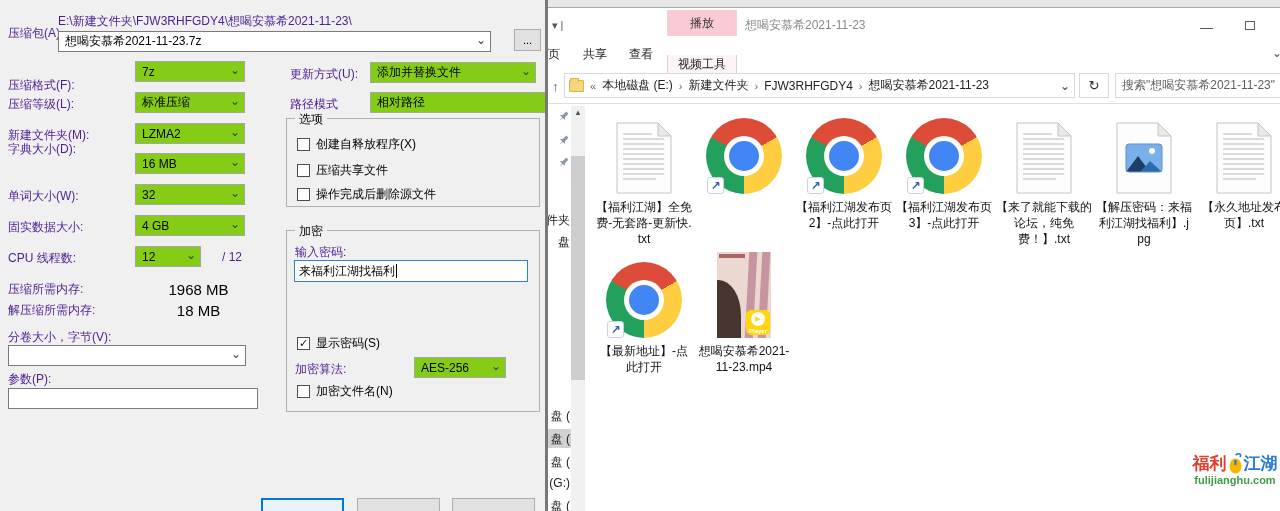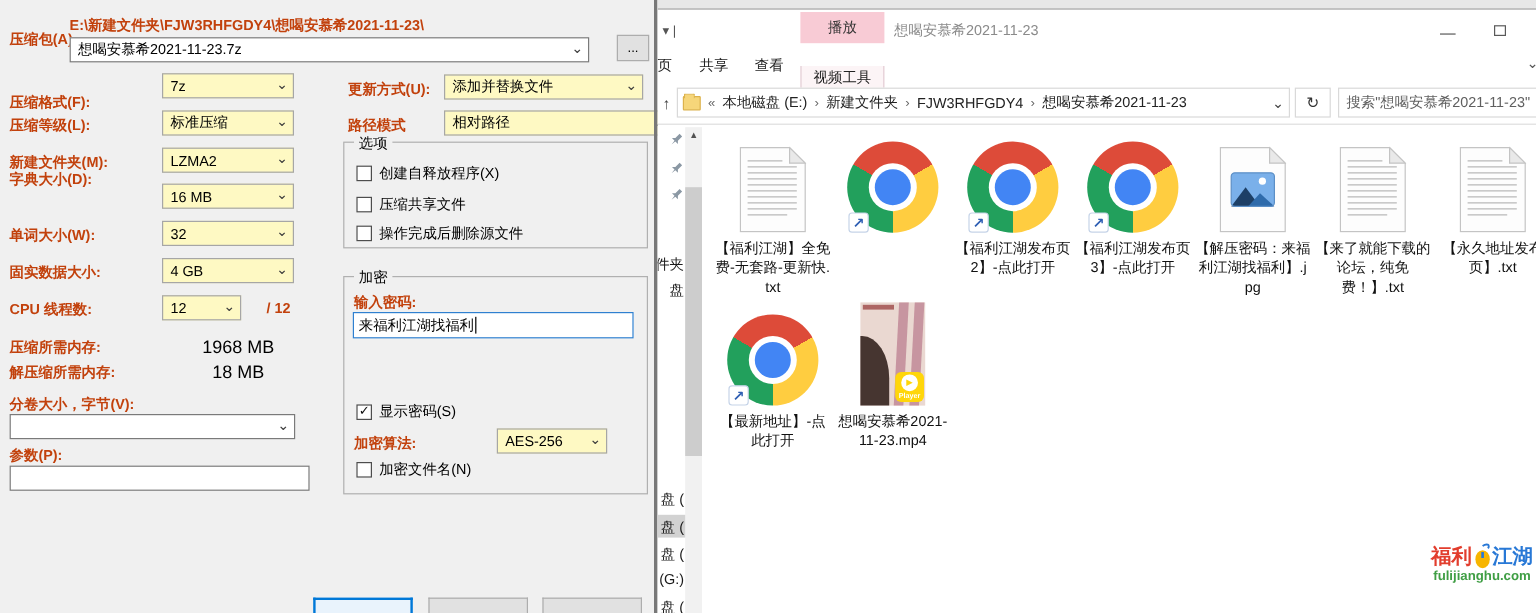--- a/index.html
+++ b/index.html
@@ -2,22 +2,22 @@
 <html><head>
 <meta charset="utf-8">
 <style>
   * { margin:0; padding:0; box-sizing:border-box; }
   html,body { width:1280px; height:511px; overflow:hidden; font-family:"Liberation Sans","DejaVu Sans",sans-serif; }
   #stage { position:relative; width:1280px; height:511px; background:#fff; }
 
   
   .dialog { position:absolute; left:0; top:0; width:545px; height:511px; background:#f0f0f0; }
   .divider { position:absolute; left:545px; top:0; width:3px; height:511px; background:#787878; }
-  .lbl { position:absolute; font-size:12px; color:#c2410c; white-space:nowrap;font-weight:bold; }
-  .combo { position:absolute; height:21px; background:#fef9c3; border:1px solid #a6a6a6; display:flex; align-items:center; padding:0 18px 0 6px; font-size:12px; color:#000; }
+  .lbl { position:absolute; font-size:12px; color:#4c1d95; white-space:nowrap; }
+  .combo { position:absolute; height:21px; background:#84cc16; border:1px solid #a6a6a6; display:flex; align-items:center; padding:0 18px 0 6px; font-size:12px; color:#000; }
   .combo.white { background:#fff; border-color:#7a7a7a; }
   .combo .chev { position:absolute; right:4px; top:1px; color:#3c3c3c; font-size:12px; }
   .edit { position:absolute; height:21px; background:#fff; border:1px solid #7a7a7a; }
   .browse-btn { position:absolute; width:27px; height:22px; background:#e1e1e1; border:1px solid #adadad; font-size:11px; color:#000; text-align:center; }
   .group { position:absolute; border:1px solid #b0b0b0; }
   .gtitle { position:absolute; top:-8px; left:8px; background:#f0f0f0; font-size:12px; padding:0 4px; }
   .cbrow { position:absolute; display:flex; align-items:center; gap:6px; font-size:12px; white-space:nowrap; }
   .cb { width:13px; height:13px; background:#fff; border:1px solid #4d4d4d; display:flex; align-items:center; justify-content:center; font-size:11px; line-height:1; color:#111; flex:0 0 13px; }
   .pw { position:absolute; background:#fff; border:1px solid #2f80d0; display:flex; align-items:center; padding:0 4px; font-size:12px; }
   .caret { display:inline-block; width:1px; height:14px; background:#000; margin-left:1px; }
@@ -313,34 +313,20 @@
       </div>
       <div class="cell">
         <div class="iconarea">
             <div class="chrome"></div>
             <span class="shortcut">↗</span>
           </div>
         <div class="flabel">【福利江湖发布页3】-点此打开</div>
       </div>
       <div class="cell">
         <div class="iconarea">
-            <svg width="56" height="72" viewBox="0 0 56 72">
-              <path d="M1 1 H42 L55 14 V71 H1 Z" fill="#fdfdfd" stroke="#c4c4c4"></path>
-              <path d="M42 1 L42 14 L55 14 Z" fill="#e9e9e9" stroke="#c4c4c4"></path>
-              <rect x="10" y="22" width="36" height="28" rx="3" fill="#7ab0ea"></rect>
-              <circle cx="36" cy="29" r="3" fill="#fff"></circle>
-              <path d="M10 50 L22 34 L34 50 Z" fill="#1d3f66"></path>
-              <path d="M24 50 L34 39 L46 50 Z" fill="#2f6bab"></path>
-              <rect x="10" y="22" width="36" height="28" rx="3" fill="none" stroke="#5c8fc6"></rect>
-            </svg>
-          </div>
-        <div class="flabel">【解压密码：来福利江湖找福利】.jpg</div>
-      </div>
-      <div class="cell">
-        <div class="iconarea">
             <svg width="56" height="72" viewBox="0 0 56 72" class="txtico">
               <path d="M1 1 H42 L55 14 V71 H1 Z" fill="#fdfdfd" stroke="#c4c4c4"></path>
               <path d="M42 1 L42 14 L55 14 Z" fill="#e9e9e9" stroke="#c4c4c4"></path>
               <g>
                 <line x1="7" y1="12" x2="36" y2="12"></line>
                 <line x1="7" y1="17" x2="48" y2="17"></line>
                 <line x1="7" y1="22" x2="48" y2="22"></line>
                 <line x1="7" y1="27" x2="48" y2="27"></line>
                 <line x1="7" y1="32" x2="48" y2="32"></line>
                 <line x1="7" y1="37" x2="48" y2="37"></line>
@@ -348,20 +334,34 @@
                 <line x1="7" y1="47" x2="48" y2="47"></line>
                 <line x1="7" y1="52" x2="48" y2="52"></line>
                 <line x1="7" y1="57" x2="40" y2="57"></line>
               </g>
             </svg>
           </div>
         <div class="flabel">【来了就能下载的论坛，纯免费！】.txt</div>
       </div>
       <div class="cell">
         <div class="iconarea">
+            <svg width="56" height="72" viewBox="0 0 56 72">
+              <path d="M1 1 H42 L55 14 V71 H1 Z" fill="#fdfdfd" stroke="#c4c4c4"></path>
+              <path d="M42 1 L42 14 L55 14 Z" fill="#e9e9e9" stroke="#c4c4c4"></path>
+              <rect x="10" y="22" width="36" height="28" rx="3" fill="#7ab0ea"></rect>
+              <circle cx="36" cy="29" r="3" fill="#fff"></circle>
+              <path d="M10 50 L22 34 L34 50 Z" fill="#1d3f66"></path>
+              <path d="M24 50 L34 39 L46 50 Z" fill="#2f6bab"></path>
+              <rect x="10" y="22" width="36" height="28" rx="3" fill="none" stroke="#5c8fc6"></rect>
+            </svg>
+          </div>
+        <div class="flabel">【解压密码：来福利江湖找福利】.jpg</div>
+      </div>
+      <div class="cell">
+        <div class="iconarea">
             <svg width="56" height="72" viewBox="0 0 56 72" class="txtico">
               <path d="M1 1 H42 L55 14 V71 H1 Z" fill="#fdfdfd" stroke="#c4c4c4"></path>
               <path d="M42 1 L42 14 L55 14 Z" fill="#e9e9e9" stroke="#c4c4c4"></path>
               <g>
                 <line x1="7" y1="12" x2="36" y2="12"></line>
                 <line x1="7" y1="17" x2="48" y2="17"></line>
                 <line x1="7" y1="22" x2="48" y2="22"></line>
                 <line x1="7" y1="27" x2="48" y2="27"></line>
                 <line x1="7" y1="32" x2="48" y2="32"></line>
                 <line x1="7" y1="37" x2="48" y2="37"></line>

